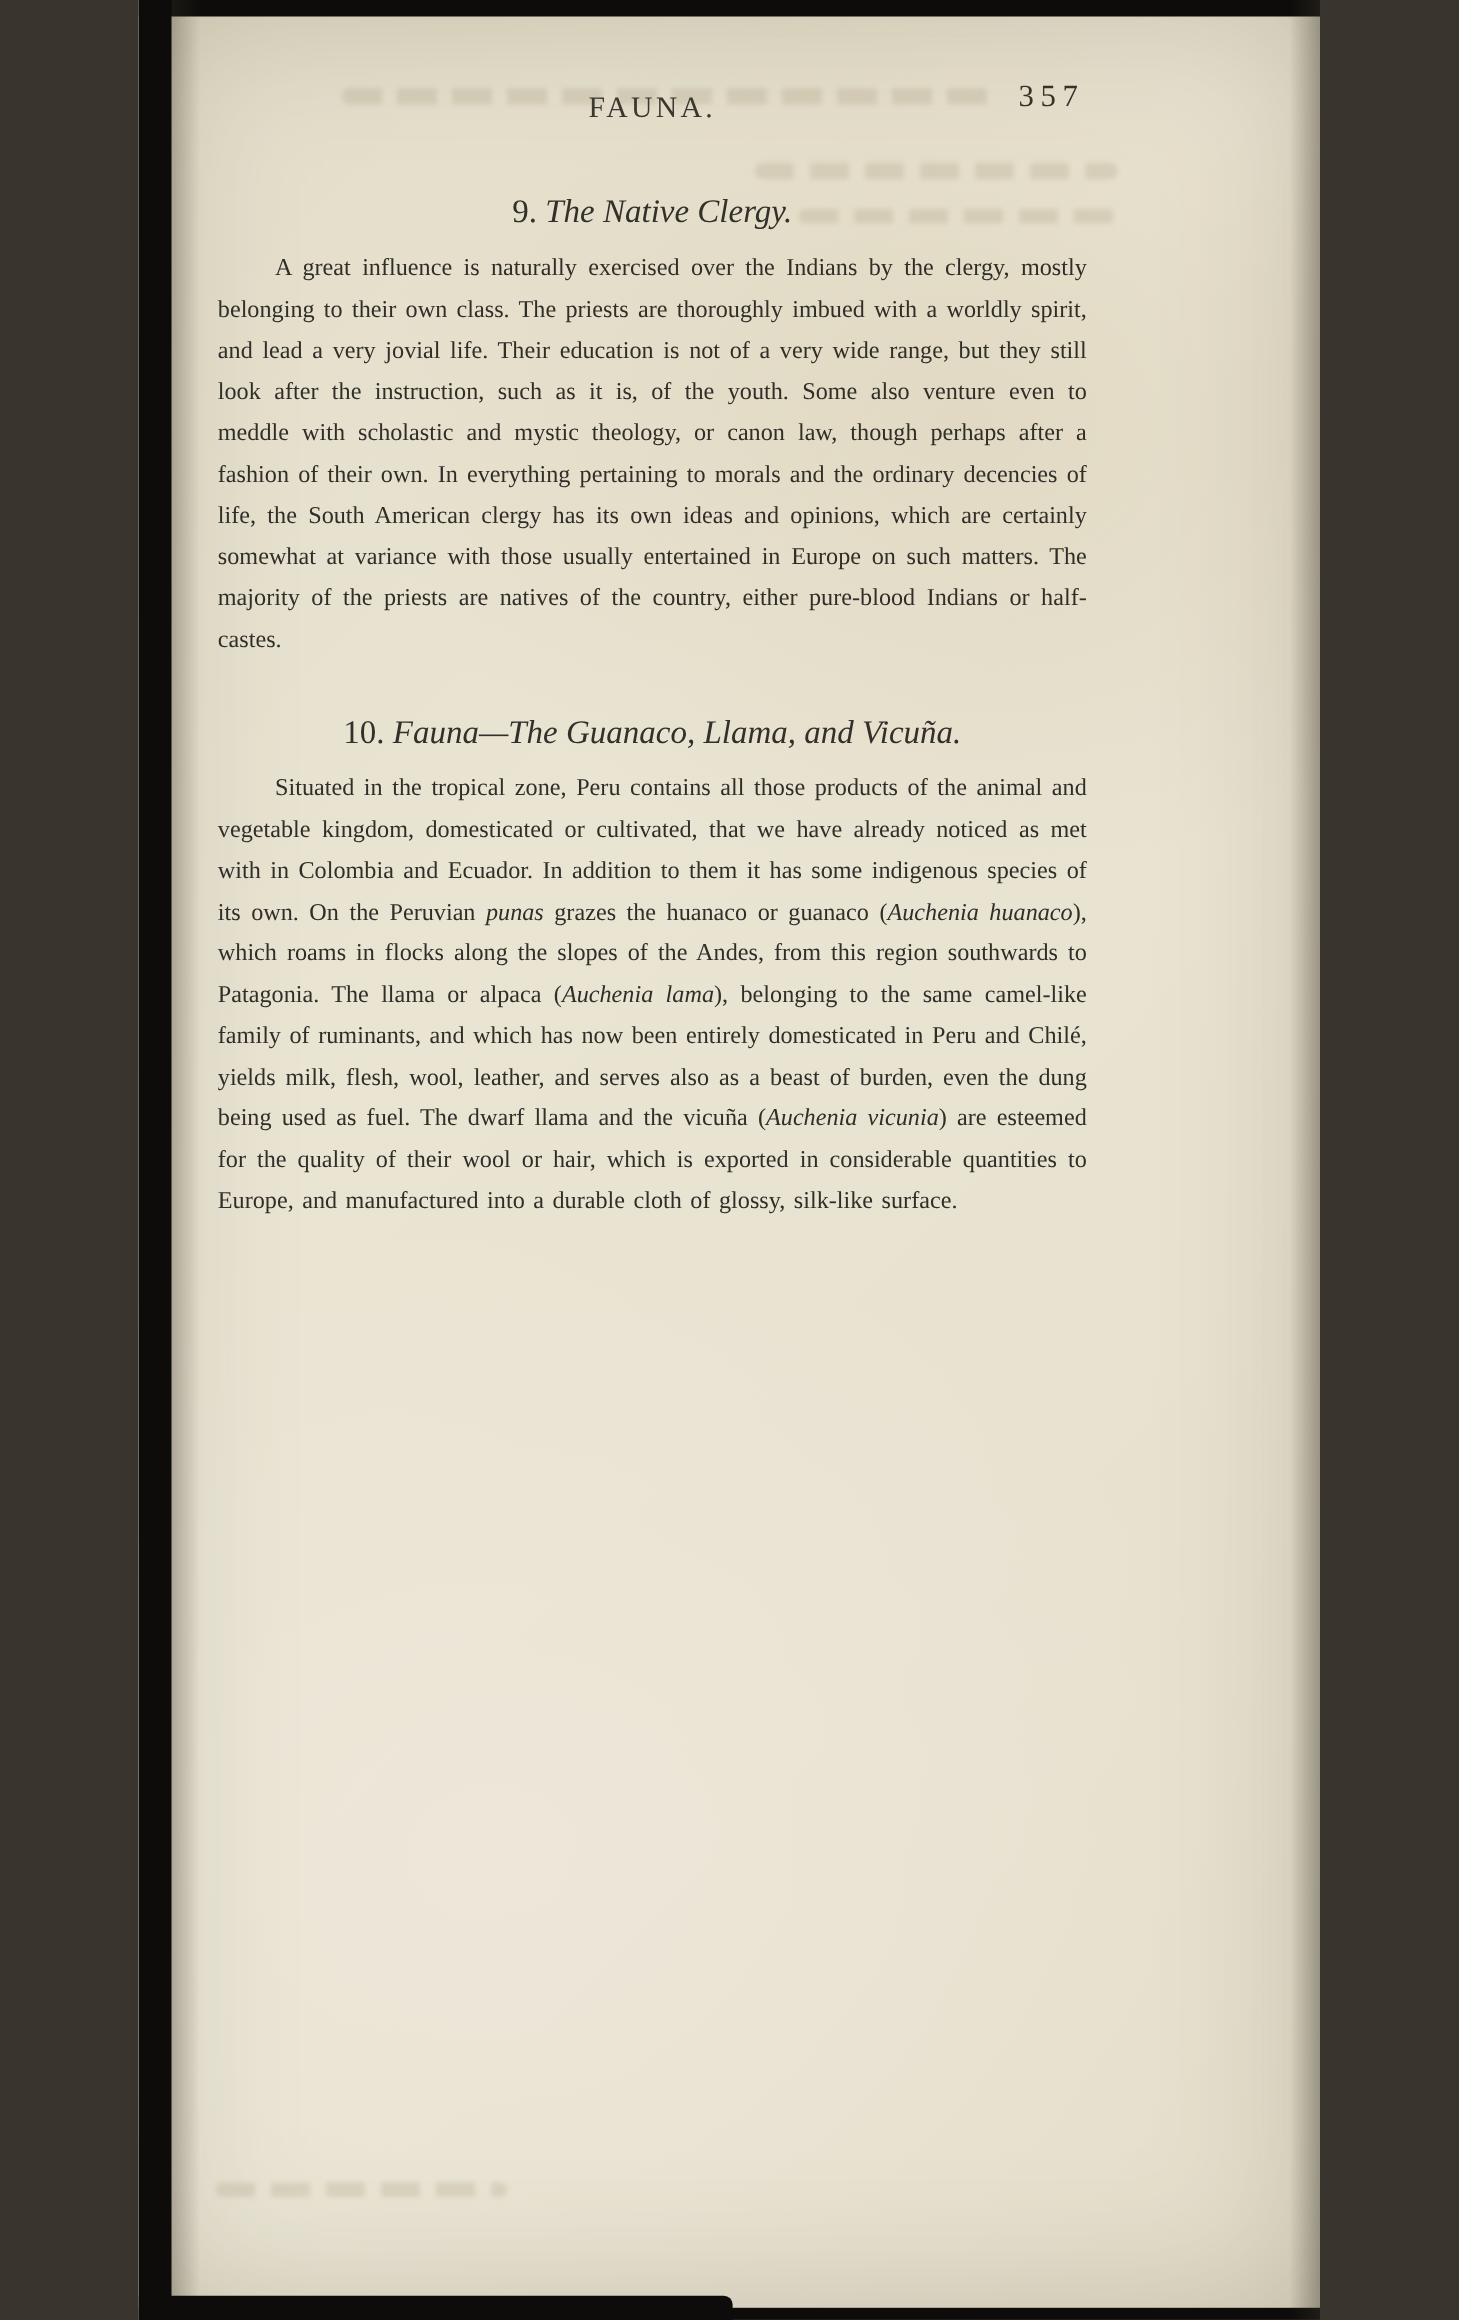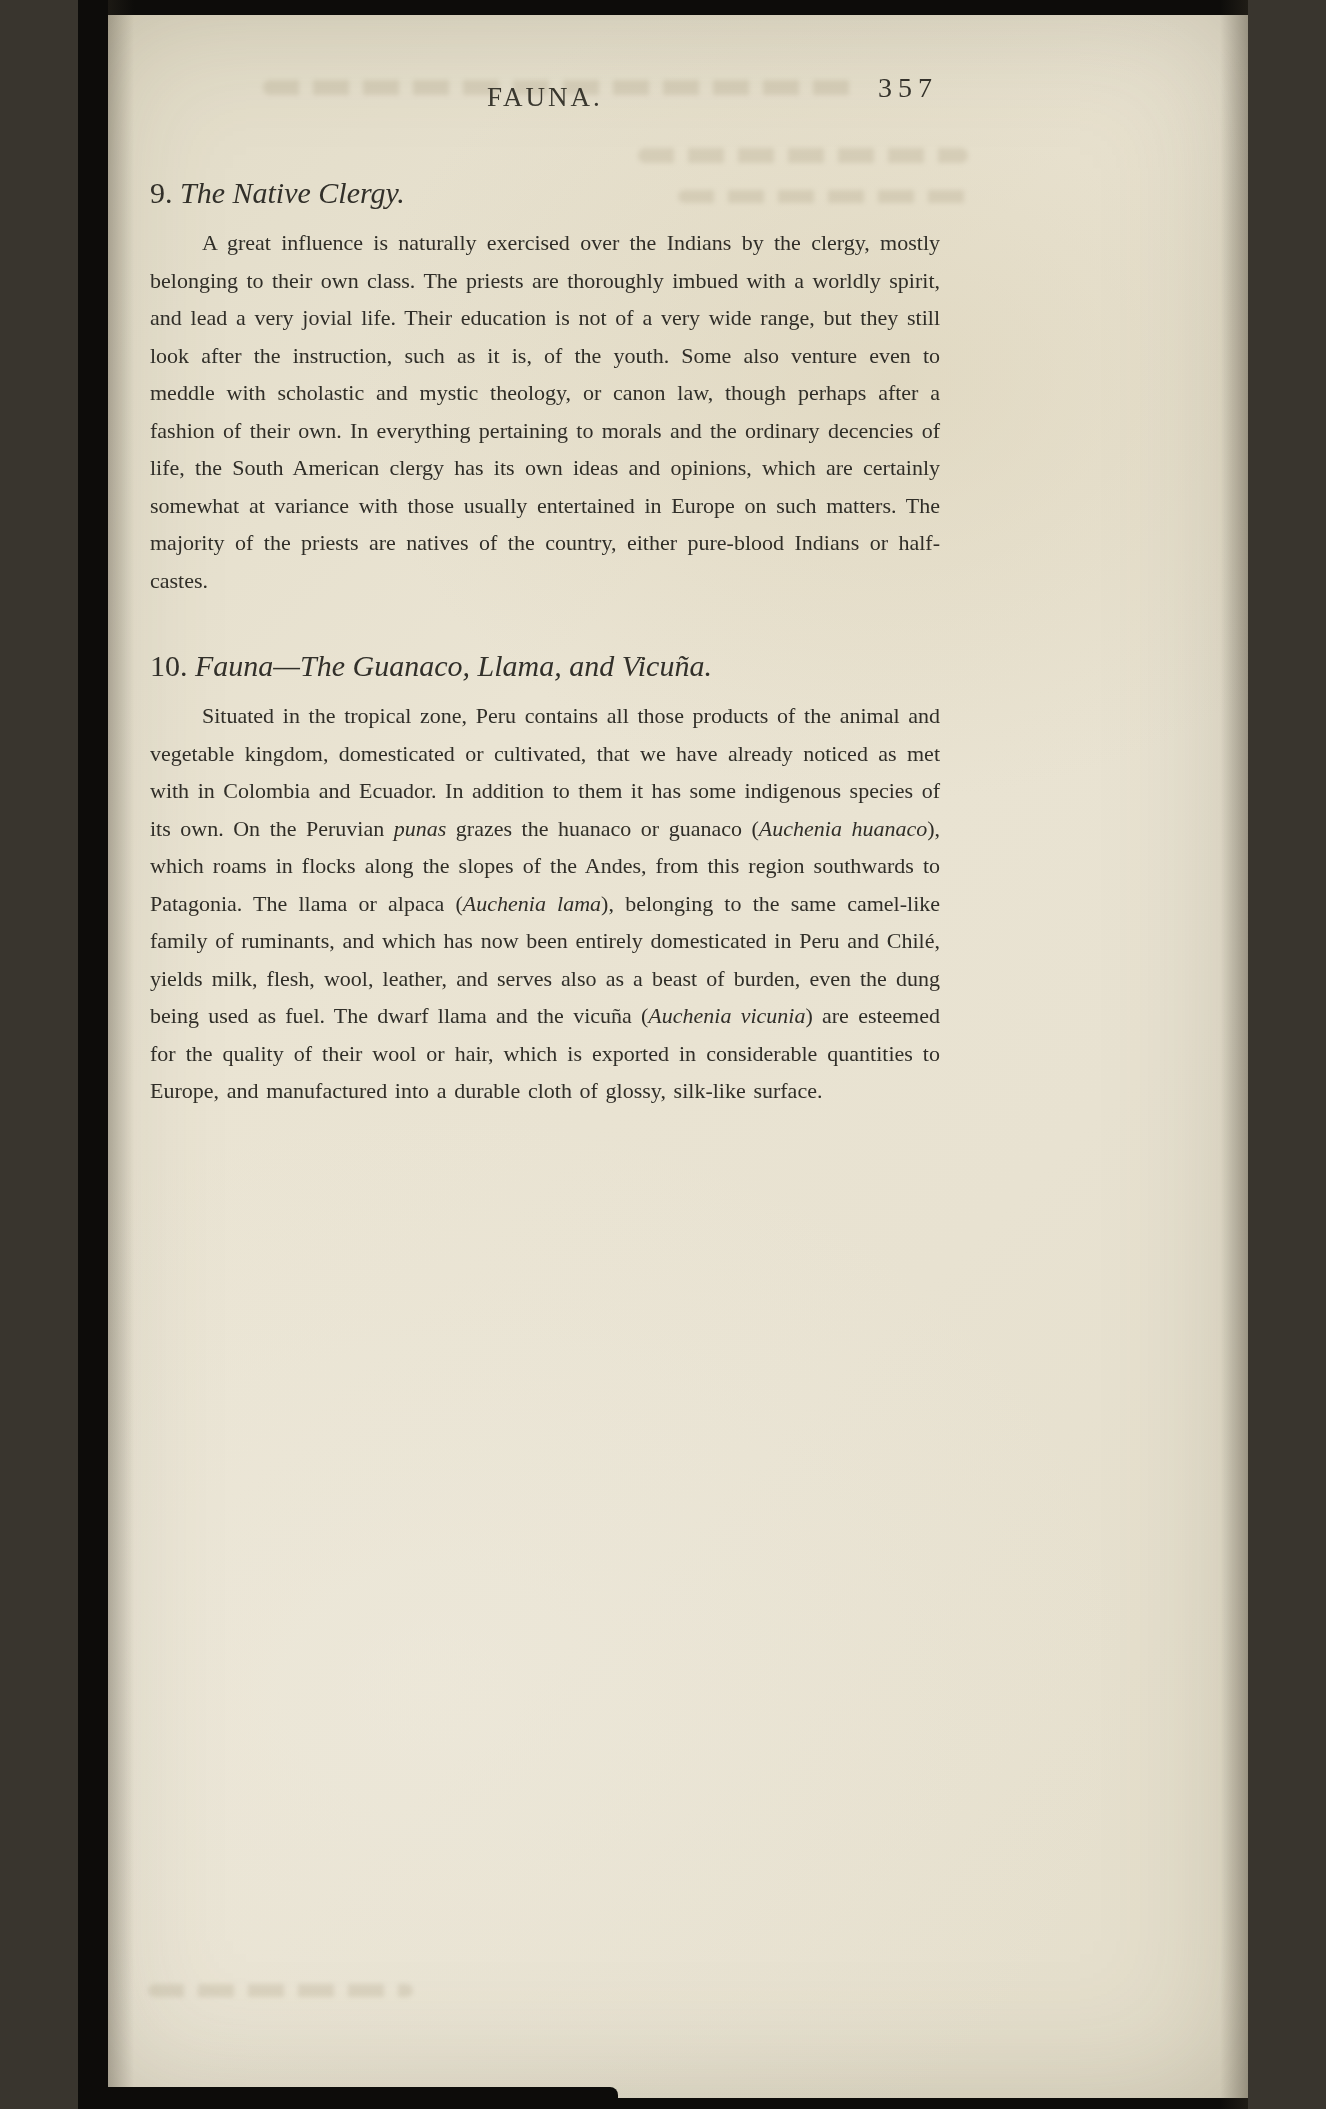--- a/index.html
+++ b/index.html
@@ -1,20 +1,20 @@
 <!DOCTYPE html>
 <html><head>
 <meta charset="utf-8">
 <style>
   * { margin:0; padding:0; box-sizing:border-box; }
   html, body { background:#39352e; }
 
   .scan {
     position:relative;
-    width:1170px; height:2109px;
+    width:1074px; height:2109px;
     margin:0 auto;
     overflow:hidden;
     font-family:"Liberation Serif", "DejaVu Serif", serif;
     color:#2f2d27;
     background:
       radial-gradient(ellipse 900px 700px at 70% 18%, rgba(214,204,175,0.45), rgba(0,0,0,0) 60%),
       radial-gradient(ellipse 1100px 900px at 30% 80%, rgba(240,236,224,0.5), rgba(0,0,0,0) 65%),
       linear-gradient(135deg, #e2dcc8 0%, #eae4d3 35%, #e8e2d1 65%, #e4decb 100%);
     box-shadow: inset 0 0 140px rgba(95,85,60,0.28);
   }
@@ -53,21 +53,21 @@
   .running {
     position:absolute; left:0; right:0; top:8px;
     text-align:center; font-size:27px; letter-spacing:3px; color:#3a382f;
   }
   .pageno {
     position:absolute; right:2px; top:-2px;
     font-size:28px; letter-spacing:6px; color:#34322b;
   }
 
   .sechead {
-    font-weight:400; font-size:30px; color:#32302a;
+    text-align:center; font-weight:400; font-size:30px; color:#32302a;
   }
   .sechead-1 { margin-top:58px; }
   .sechead-2 { margin-top:50px; }
 
   .para {
     margin-top:14px;
     font-size:22px; line-height:37.5px;
     text-align:justify; text-indent:52px;
     word-spacing:0.10em;
     color:#302e28;

